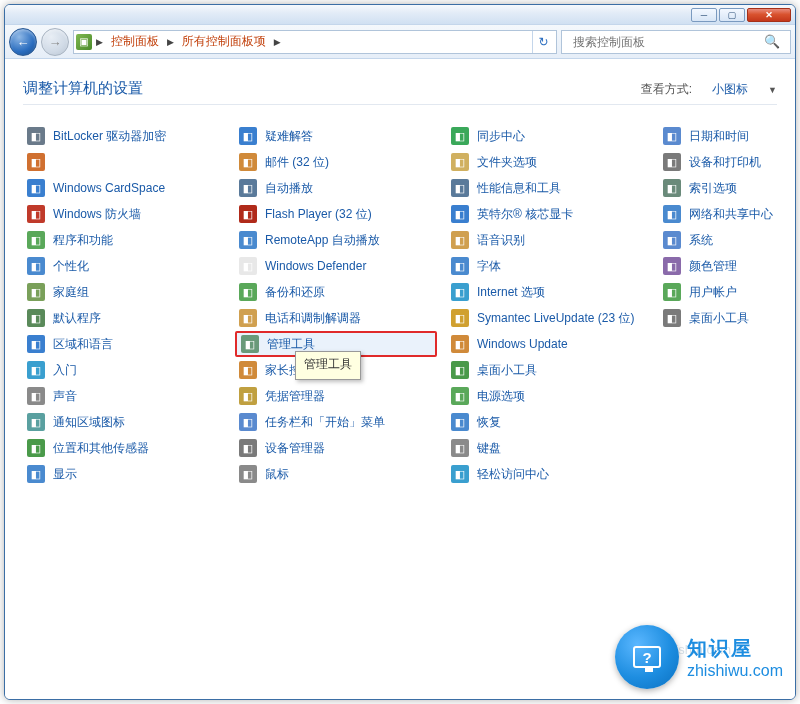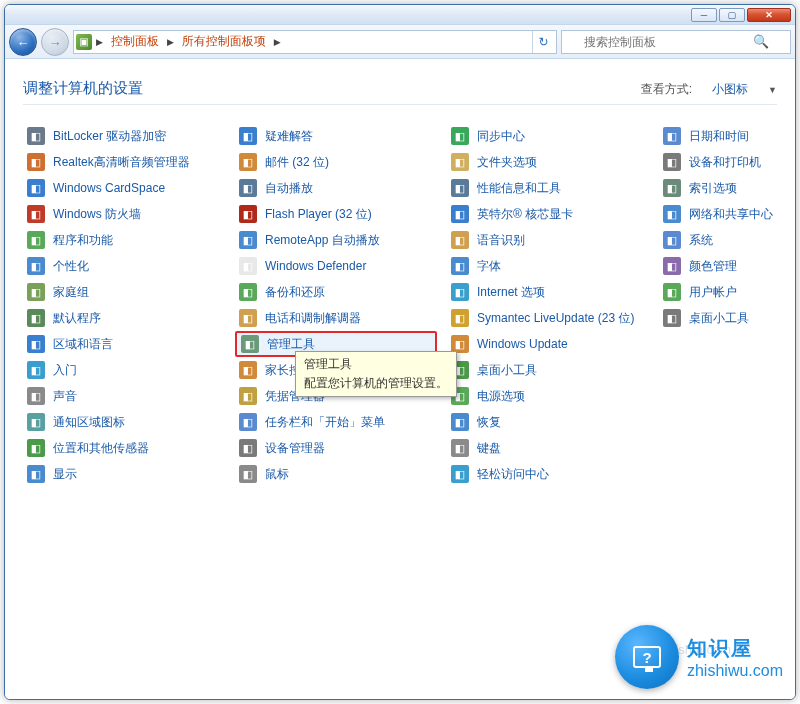--- a/index.html
+++ b/index.html
@@ -100,21 +100,21 @@
     border-left: 1px solid #c4d6eb;
     display: flex; align-items: center; justify-content: center;
     color: #2a6dbf;
     margin-left: auto;
   }
   .searchbox {
     width: 230px; height: 24px;
     border: 1px solid #b0c4da;
     background: #fff;
     display: flex; align-items: center;
-    padding: 0 20px;
+    padding: 0 9px;
   }
   .searchbox input {
     flex: 1; border: 0; outline: 0;
     font-size: 12px; color: #888;
     font-family: inherit;
     background: transparent;
   }
   .search-icon { color: #2a6dbf; font-size: 13px; }
   .content {
     flex: 1;
@@ -261,21 +261,20 @@
       </div>
     </div>
 
     <div class="grid" id="grid">
         <div class="item">
           <div class="item-icon" style="background: rgb(106, 122, 138);">◧</div>
           <span>BitLocker 驱动器加密</span>
         </div>
         <div class="item">
           <div class="item-icon" style="background: rgb(208, 112, 48);">◧</div>
-          <span>Realtek高清晰音频管理器</span>
         </div>
         <div class="item">
           <div class="item-icon" style="background: rgb(58, 127, 207);">◧</div>
           <span>Windows CardSpace</span>
         </div>
         <div class="item">
           <div class="item-icon" style="background: rgb(192, 58, 42);">◧</div>
           <span>Windows 防火墙</span>
         </div>
         <div class="item">
@@ -459,21 +458,20 @@
           <span>用户帐户</span>
         </div>
         <div class="item">
           <div class="item-icon" style="background: rgb(122, 122, 122);">◧</div>
           <span>桌面小工具</span>
         </div>
       </div>
 
     <div class="tooltip" id="tooltip" style="display: block; left: 290px; top: 292px;">
       <div class="tt-title">管理工具</div>
-      <div>配置您计算机的管理设置。</div>
     </div>
 
     <div class="ghost-url">www.dnjjshm.com</div>
 
     <div class="watermark">
       <div class="wm-circle">
         <div class="wm-mon">?</div>
       </div>
       <div class="wm-text">
         <span class="wm-big">知识屋</span>

